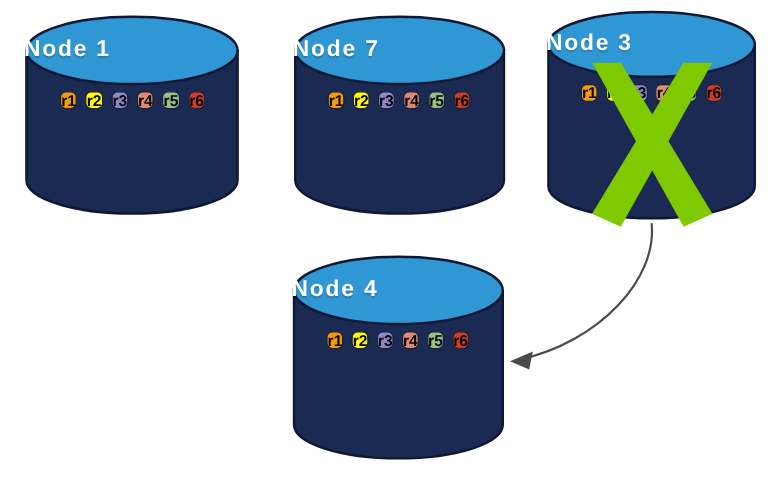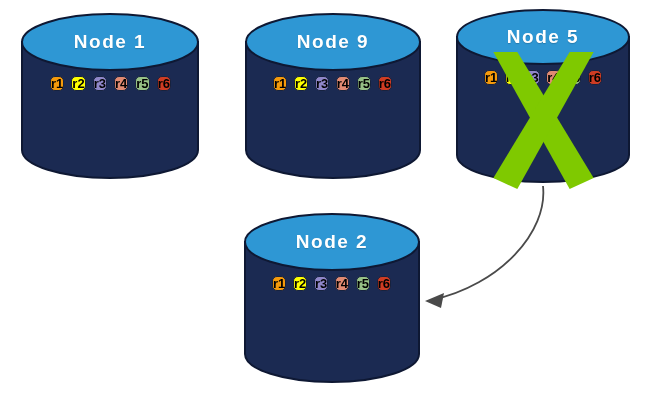--- a/index.html
+++ b/index.html
@@ -25,21 +25,20 @@
   }
   .node-svg {
     position: absolute;
     left: 0; top: 0;
     overflow: visible;
   }
   .node-title {
     position: absolute;
     left: 0;
     width: 100%;
-    text-align: center;
     color: #ffffff;
     font-weight: bold;
     font-size: 19px;
     letter-spacing: 1.5px;
     text-shadow: 0 1px 1px rgba(0,0,0,0.18);
     white-space: nowrap;
   }
   .rows {
     position: absolute;
     display: flex;
@@ -86,55 +85,55 @@
         <div class="row" style="background: rgb(225, 138, 114);">r4</div>
         <div class="row" style="background: rgb(151, 193, 134);">r5</div>
         <div class="row" style="background: rgb(207, 60, 35);">r6</div>
       </div>
     </div>
     <div class="node" style="left: 244px; top: 12px; width: 178px; height: 168px;">
       <svg class="node-svg" width="178" height="168">
         <path d="M 2 30 L 2 138 A 87 28 0 0 0 176 138 L 176 30 Z" fill="#1b2a52" stroke="#0e1833" stroke-width="2"></path>
         <ellipse cx="89" cy="30" rx="87" ry="28" fill="#2e97d4" stroke="#0e1833" stroke-width="2"></ellipse>
       </svg>
-      <div class="node-title" style="top: 19px;">Node  9</div>
+      <div class="node-title" style="top: 19px;">Node  7</div>
       <div class="rows" style="left: 29px; width: 119px; top: 64px; height: 81px;">
         <div class="row" style="background: rgb(245, 154, 11);">r1</div>
         <div class="row" style="background: rgb(255, 255, 0);">r2</div>
         <div class="row" style="background: rgb(144, 135, 201);">r3</div>
         <div class="row" style="background: rgb(225, 138, 114);">r4</div>
         <div class="row" style="background: rgb(151, 193, 134);">r5</div>
         <div class="row" style="background: rgb(207, 60, 35);">r6</div>
       </div>
     </div>
     <div class="node" style="left: 455px; top: 8px; width: 176px; height: 176px;">
       <svg class="node-svg" width="176" height="176">
         <path d="M 2 29 L 2 147 A 86 27 0 0 0 174 147 L 174 29 Z" fill="#1b2a52" stroke="#0e1833" stroke-width="2"></path>
         <ellipse cx="88" cy="29" rx="86" ry="27" fill="#2e97d4" stroke="#0e1833" stroke-width="2"></ellipse>
       </svg>
-      <div class="node-title" style="top: 18px;">Node  5</div>
+      <div class="node-title" style="top: 18px;">Node  3</div>
       <div class="rows" style="left: 29px; width: 118px; top: 62px; height: 92px;">
         <div class="row" style="background: rgb(245, 154, 11);">r1</div>
         <div class="row" style="background: rgb(255, 255, 0);">r2</div>
         <div class="row" style="background: rgb(144, 135, 201);">r3</div>
         <div class="row" style="background: rgb(225, 138, 114);">r4</div>
         <div class="row" style="background: rgb(151, 193, 134);">r5</div>
         <div class="row" style="background: rgb(207, 60, 35);">r6</div>
       </div>
       <svg class="cross" width="109" height="137" viewBox="0 0 100 100" preserveAspectRatio="none" style="left: 34px; top: 44px;">
         <polygon points="4,0 26,0 96,92 74,100" fill="#7fc900"></polygon>
         <polygon points="74,0 96,0 26,100 4,92" fill="#7fc900"></polygon>
       </svg>
     </div>
     <div class="node" style="left: 243px; top: 212px; width: 178px; height: 172px;">
       <svg class="node-svg" width="178" height="172">
         <path d="M 2 30 L 2 142 A 87 28 0 0 0 176 142 L 176 30 Z" fill="#1b2a52" stroke="#0e1833" stroke-width="2"></path>
         <ellipse cx="89" cy="30" rx="87" ry="28" fill="#2e97d4" stroke="#0e1833" stroke-width="2"></ellipse>
       </svg>
-      <div class="node-title" style="top: 19px;">Node  2</div>
+      <div class="node-title" style="top: 19px;">Node  4</div>
       <div class="rows" style="left: 29px; width: 119px; top: 64px; height: 85px;">
         <div class="row" style="background: rgb(245, 154, 11);">r1</div>
         <div class="row" style="background: rgb(255, 255, 0);">r2</div>
         <div class="row" style="background: rgb(144, 135, 201);">r3</div>
         <div class="row" style="background: rgb(225, 138, 114);">r4</div>
         <div class="row" style="background: rgb(151, 193, 134);">r5</div>
         <div class="row" style="background: rgb(207, 60, 35);">r6</div>
       </div>
     </div>
     <svg class="arrow" width="646" height="402">

